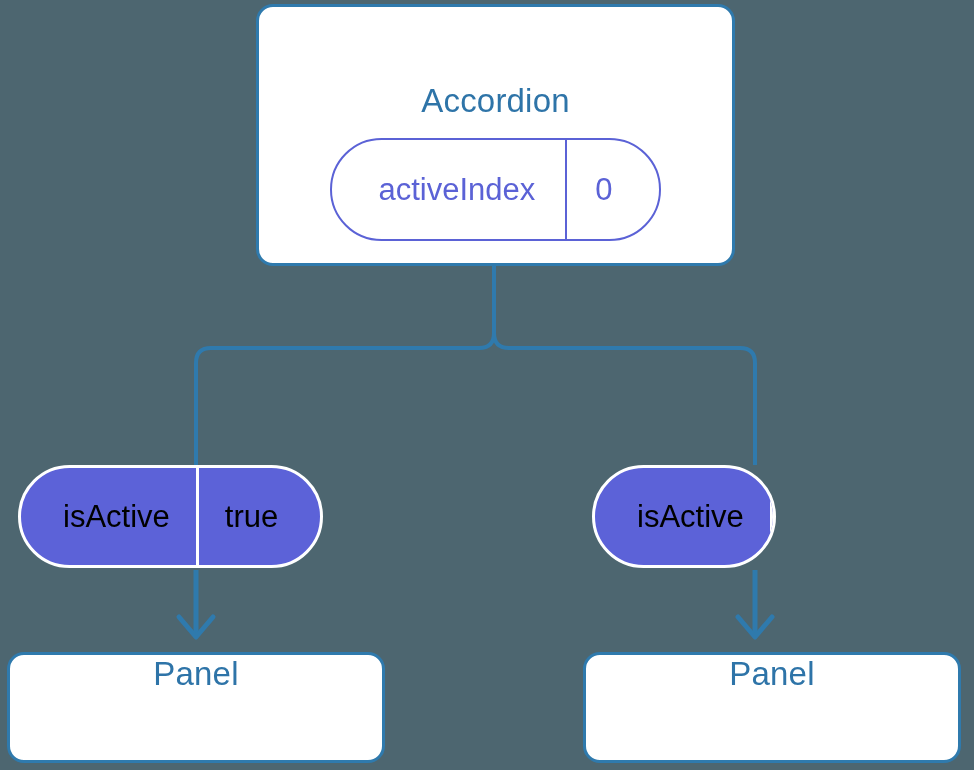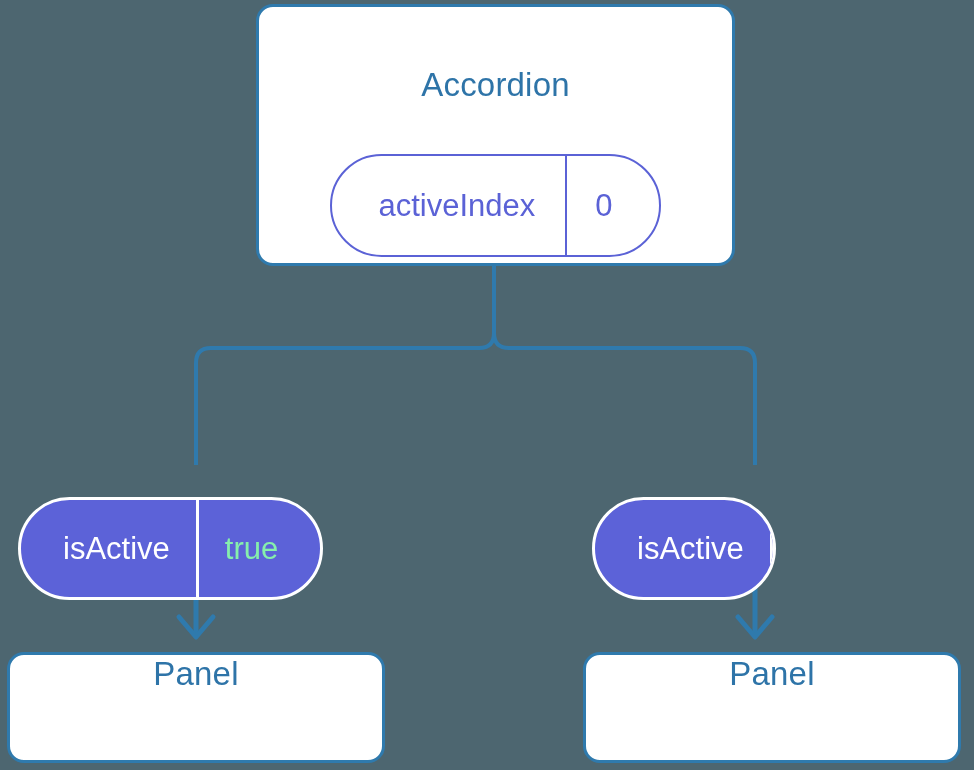--- a/index.html
+++ b/index.html
@@ -66,21 +66,20 @@
     margin-top: 18px;
   }
   
   .pill {
     box-sizing: border-box;
     display: inline-flex;
     align-items: stretch;
     border-radius: 999px;
     overflow: hidden;
     white-space: nowrap;
-    margin-top: 32px;
   }
   .pill .pill-key,
   .pill .pill-val {
     display: flex;
     align-items: center;
     justify-content: center;
     font-size: 31px;
     line-height: 1;
   }
   
@@ -100,26 +99,26 @@
   }
   
   .pill-filled {
     position: absolute;
     z-index: 3;
     background: #5c62d8;
     border: 3px solid #ffffff;
     height: 103px;
   }
   .pill-filled .pill-key {
-    color: #ffffff;
+    color: #000000;
     padding: 0 26px 0 42px;
     border-right: 3px solid #ffffff;
   }
   .pill-filled .pill-val {
-    color: #86efac;
+    color: #000000;
     padding: 0 42px 0 26px;
   }
   #pill-left {
     left: 18px;
     top: 465px;
   }
   #pill-right {
     left: 592px;
     top: 465px;
   }

